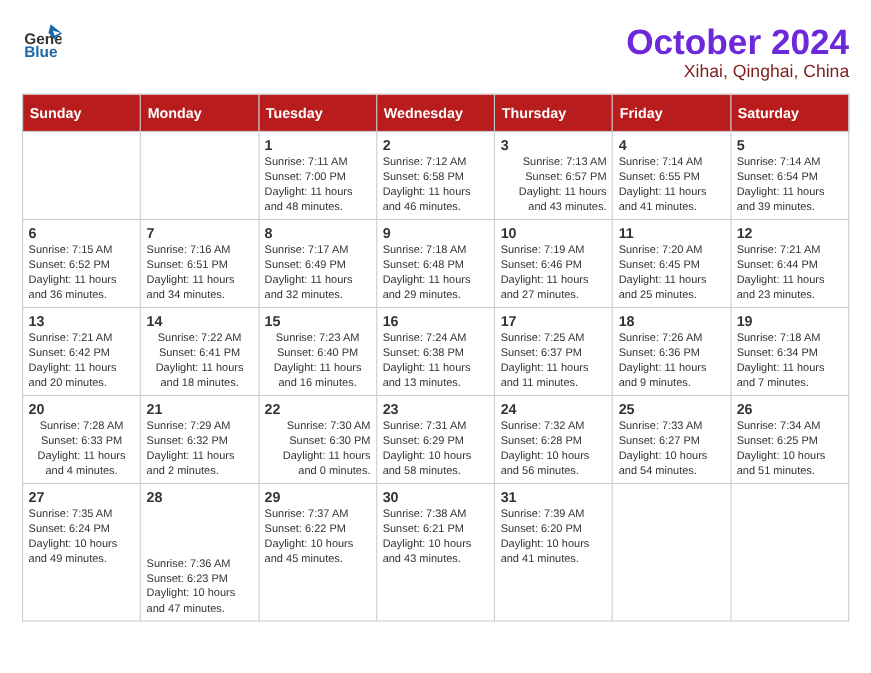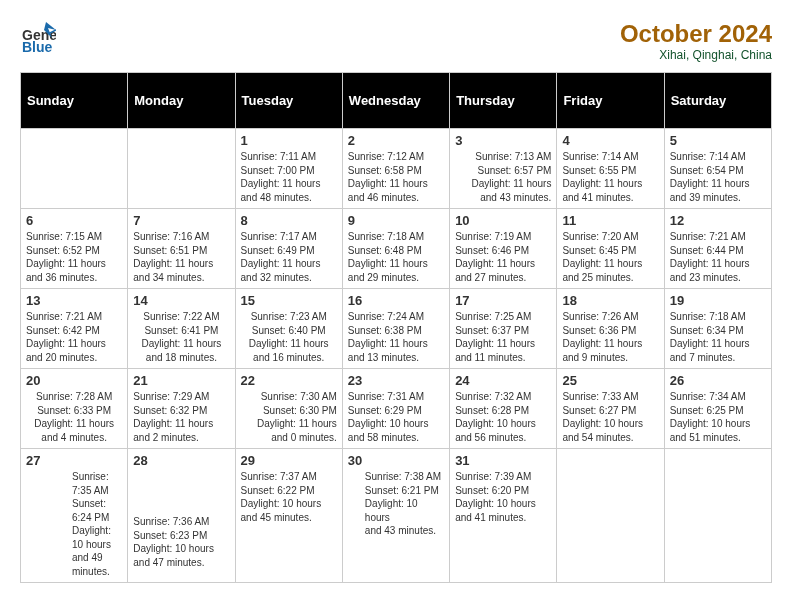--- a/index.html
+++ b/index.html
@@ -18,38 +18,38 @@
     }
     .logo {
       display: flex;
       align-items: center;
       gap: 4px;
     }
     .title-block {
       text-align: right;
     }
     .month-title {
-      font-size: 24px;
+      font-size: 32px;
       font-weight: bold;
-      color: #a16207;
+      color: #6d28d9;
     }
     .subtitle {
-      font-size: 12px;
-      color: #14532d;
+      font-size: 16px;
+      color: #7f1d1d;
     }
     table {
       width: 100%;
       border-collapse: collapse;
       table-layout: fixed;
     }
     th {
-      background-color: #000000;
+      background-color: #b91c1c;
       color: #fff;
       text-align: left;
-      padding: 20px 6px;
+      padding: 9px 6px;
       font-size: 13px;
       border: 1px solid #ccc;
     }
     td {
       border: 1px solid #ccc;
       vertical-align: top;
       padding: 4px 5px;
       font-size: 10.5px;
       color: #333;
       height: 80px;
@@ -302,42 +302,42 @@
           <span class="day-num">26</span>
           <div class="day-info" style="white-space: pre-line;">Sunrise: 7:34 AM
 Sunset: 6:25 PM
 Daylight: 10 hours
 and 51 minutes.</div>
         </td>
       </tr>
       <tr class="week-row">
         <td>
           <span class="day-num">27</span>
-          <div class="day-info" style="white-space: pre-line; margin-left: 46px;">Sunrise: 7:35 AM
+          <div class="day-info" style="white-space: pre-line;">Sunrise: 7:35 AM
 Sunset: 6:24 PM
 Daylight: 10 hours
 and 49 minutes.</div>
         </td>
         <td>
           <span class="day-num">28</span>
           <div class="day-info" style="white-space: pre-line; margin-top: 47px;">Sunrise: 7:36 AM
 Sunset: 6:23 PM
 Daylight: 10 hours
 and 47 minutes.</div>
         </td>
         <td>
           <span class="day-num">29</span>
           <div class="day-info" style="white-space: pre-line;">Sunrise: 7:37 AM
 Sunset: 6:22 PM
 Daylight: 10 hours
 and 45 minutes.</div>
         </td>
         <td>
           <span class="day-num">30</span>
-          <div class="day-info" style="white-space: pre-line; margin-left: 17px;">Sunrise: 7:38 AM
+          <div class="day-info" style="white-space: pre-line;">Sunrise: 7:38 AM
 Sunset: 6:21 PM
 Daylight: 10 hours
 and 43 minutes.</div>
         </td>
         <td>
           <span class="day-num">31</span>
           <div class="day-info" style="white-space: pre-line;">Sunrise: 7:39 AM
 Sunset: 6:20 PM
 Daylight: 10 hours
 and 41 minutes.</div>

